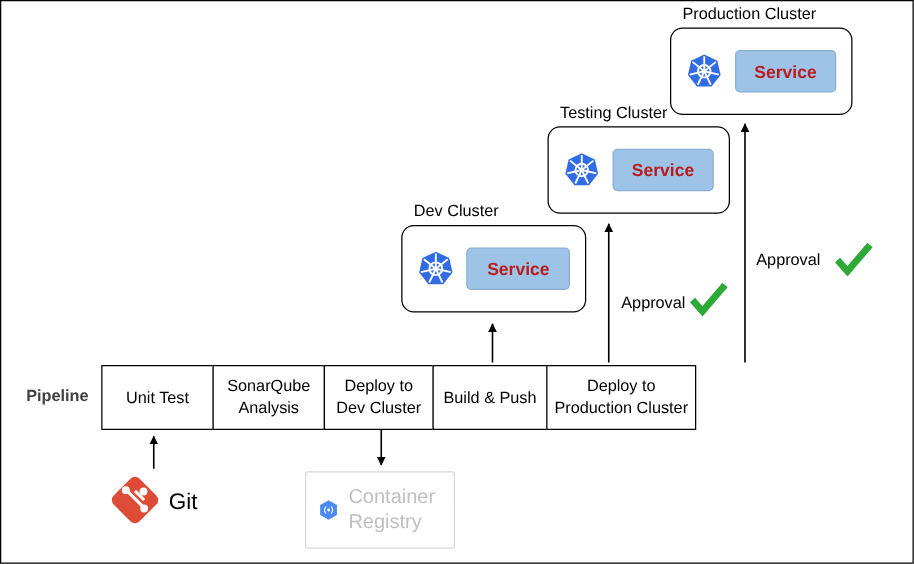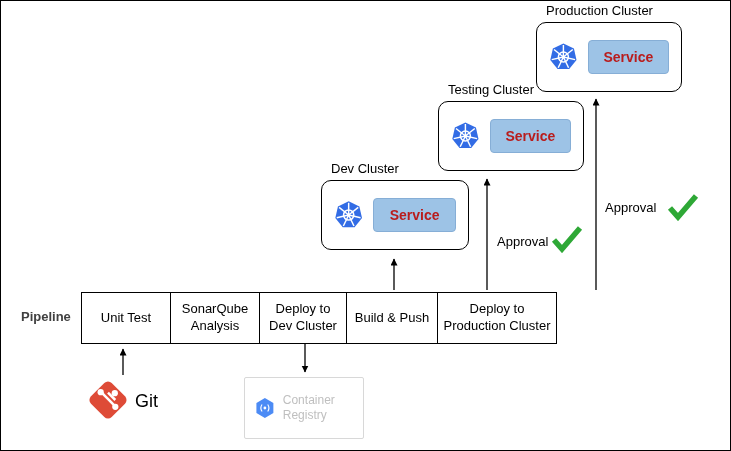--- a/index.html
+++ b/index.html
@@ -116,21 +116,21 @@
     border: 1px solid #D8D8D8;
     background: #fff;
     border-radius: 2px;
     display: flex;
     align-items: center;
     gap: 8px;
     padding: 0 10px;
     z-index: 2;
   }
   .registry-text {
-    font-size: 12px;
+    font-size: 16px;
     line-height: 1.25;
     color: #BFBFBF;
   }
 </style>
 </head>
 <body>
 
 <div class="canvas">
 
   <svg class="arrows" width="731" height="451" viewBox="0 0 731 451">

